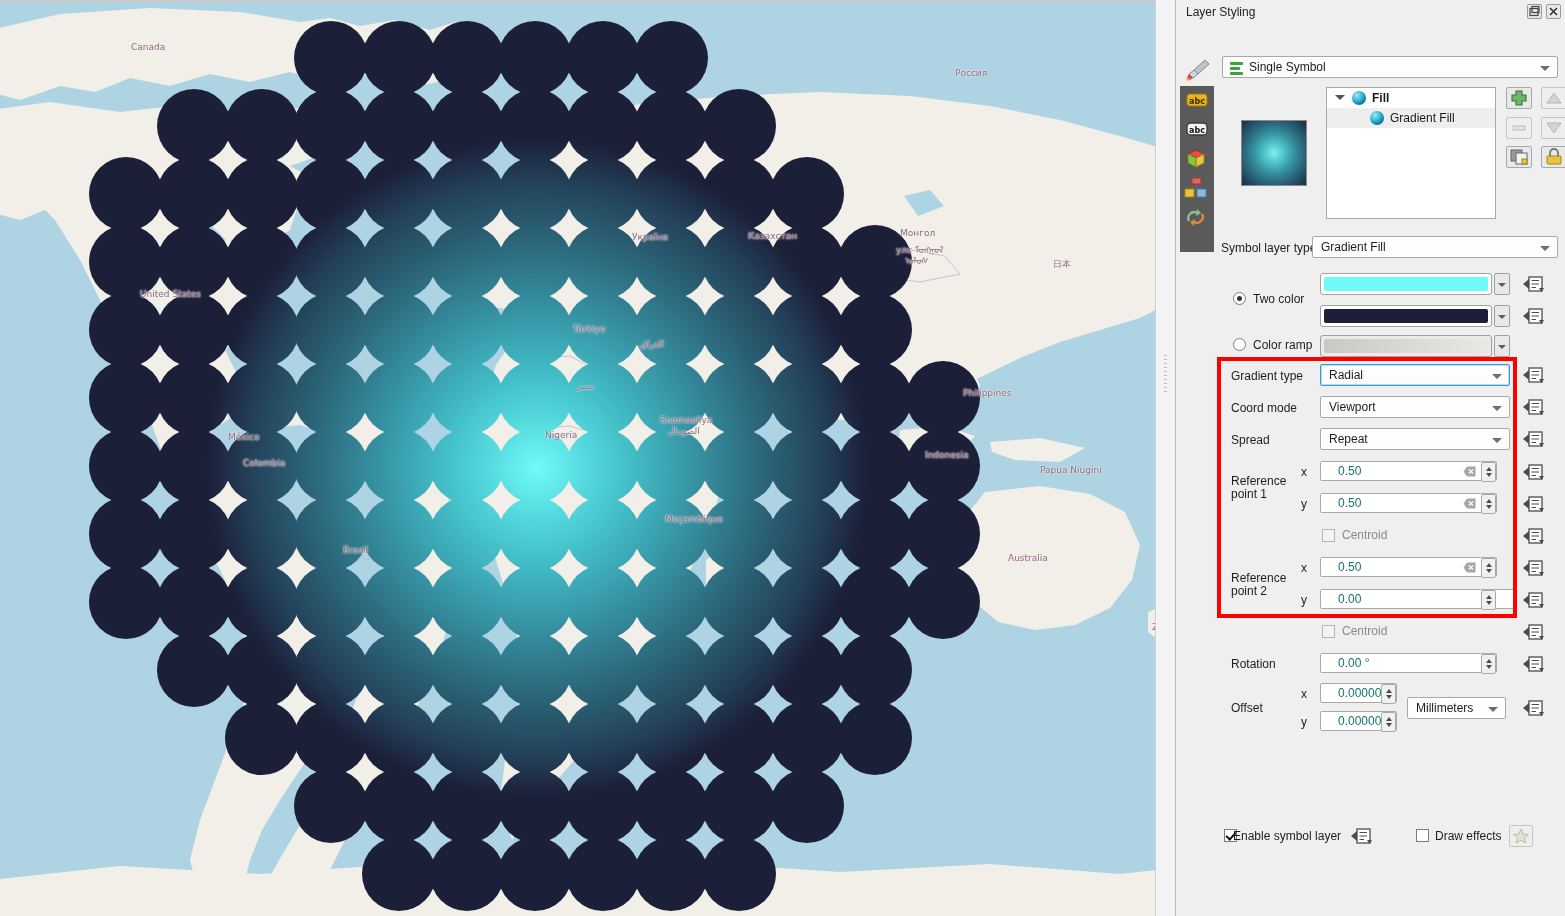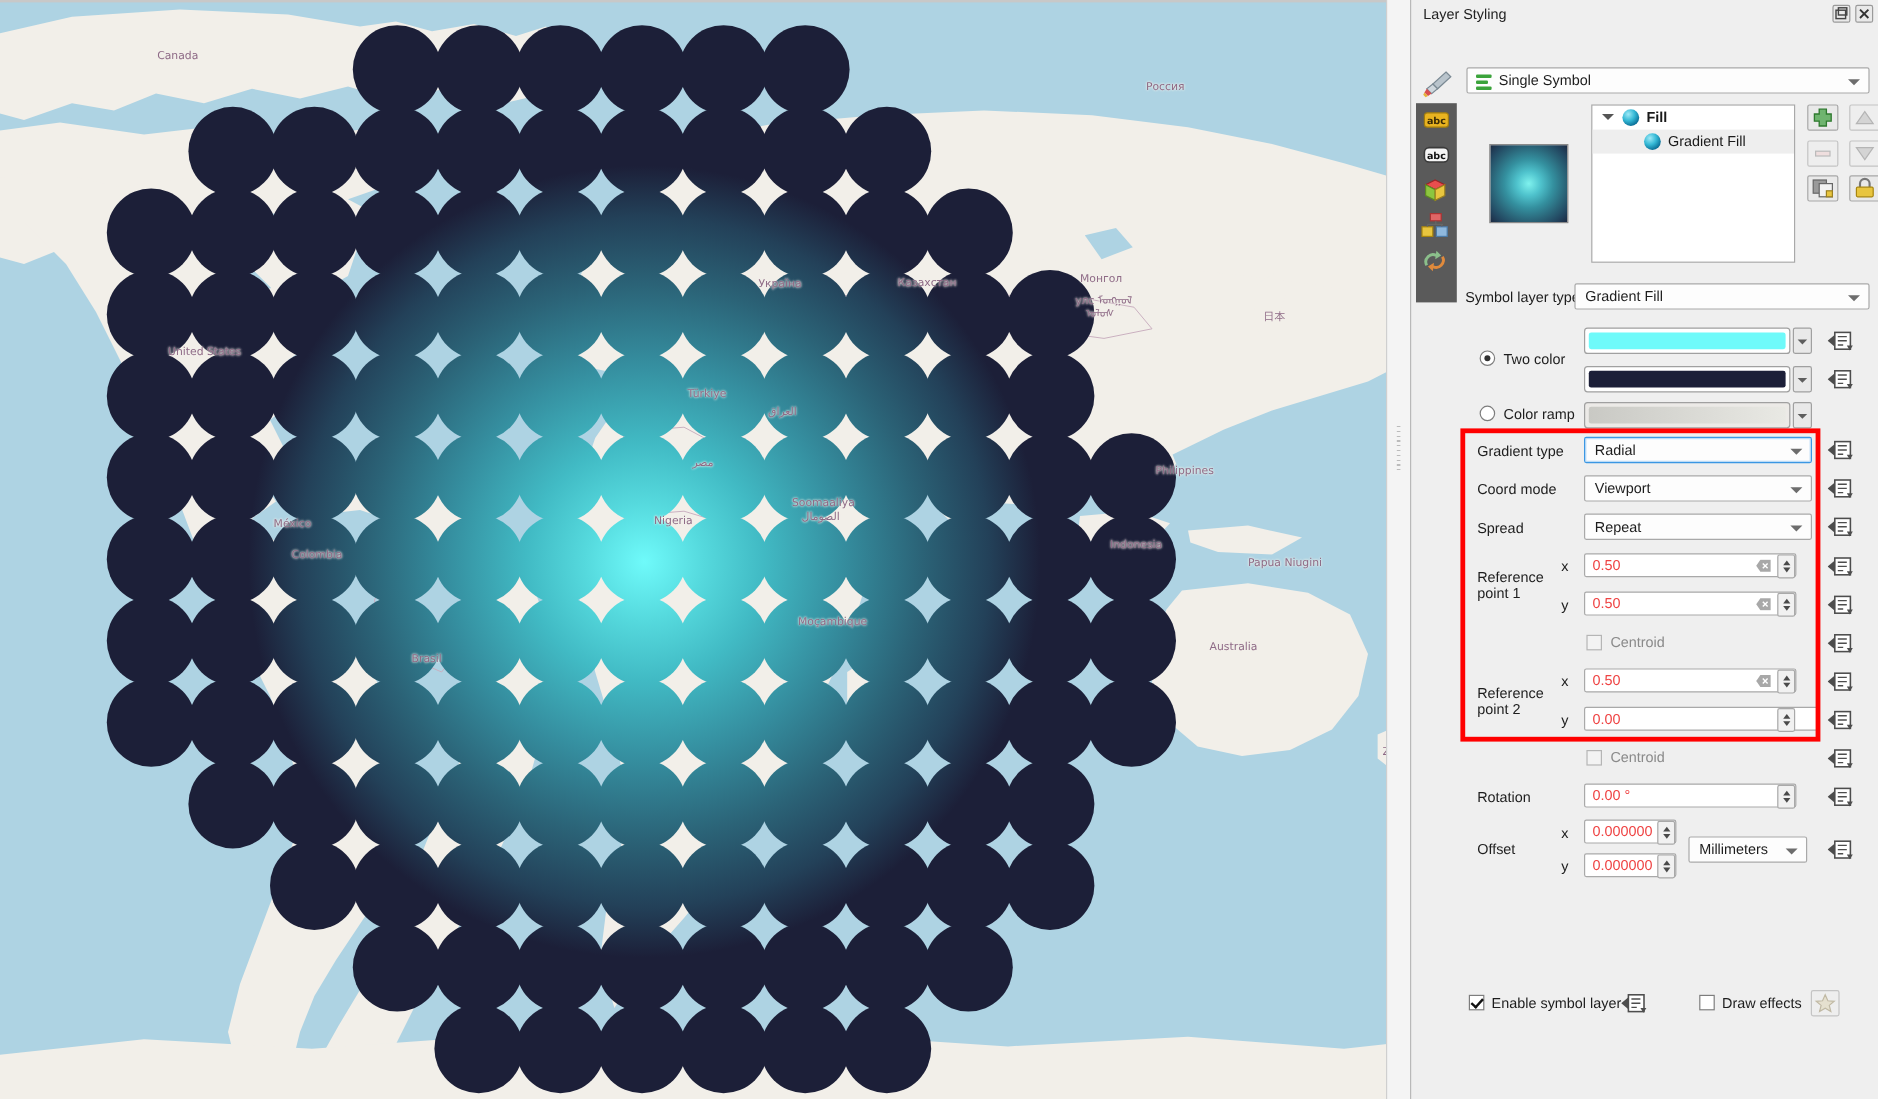--- a/index.html
+++ b/index.html
@@ -233,21 +233,21 @@
     border-left: 4px solid transparent; border-right: 4px solid transparent;
     border-top: 4px solid #5e5e5e;
   }
 
   
   .numfield {
     position: absolute; height: 20px;
     background: #fff; border: 1px solid #a9a9a9; border-radius: 2px;
   }
   .numfield .nval {
-    position: absolute; left: 6px; top: 2px; font-size: 12px; color: #ef4444;
+    position: absolute; left: 17px; top: 2px; font-size: 12px; color: #0f766e;
   }
   .clearbtn {
     position: absolute; right: 20px; top: 4px; width: 13px; height: 11px;
     cursor: pointer;
   }
   .spinner {
     position: absolute; top: 0; width: 15px; height: 20px;
     border: 1px solid #a9a9a9; background: #f1f1f1; border-radius: 2px; cursor: pointer;
   }
   .spinner::before, .spinner::after {
@@ -742,21 +742,21 @@
         <div class="map-label" style="left: 573px; top: 324px;">Türkiye</div>
         <div class="map-label" style="left: 640px; top: 339px;">العراق</div>
         <div class="map-label" style="left: 577px; top: 381px;">مصر</div>
         <div class="map-label" style="left: 545px; top: 430px;">Nigeria</div>
         <div class="map-label" style="left: 660px; top: 415px;">Soomaaliya</div>
         <div class="map-label" style="left: 668px; top: 426px;">الصومال</div>
         <div class="map-label" style="left: 963px; top: 388px;">Philippines</div>
         <div class="map-label" style="left: 925px; top: 450px;">Indonesia</div>
         <div class="map-label" style="left: 1040px; top: 465px;">Papua Niugini</div>
         <div class="map-label" style="left: 665px; top: 514px;">Moçambique</div>
-        <div class="map-label" style="left: 1008px; top: 535px;">Australia</div>
+        <div class="map-label" style="left: 1008px; top: 553px;">Australia</div>
         <div class="map-label" style="left: 1155px; top: 610px;">New</div>
         <div class="map-label" style="left: 1152px; top: 622px;">Zealand</div>
       </div>
     <div class="map-top-border"></div>
     <div id="map-scroll">
       <div class="dots"></div>
     </div>
   </div>
 
   <div id="panel">
@@ -1110,21 +1110,21 @@
     <div class="ddo" style="left:347px; top:699px;">
       <svg width="22" height="18" viewBox="0 0 22 18">
           <path d="M0 9 L6 4 V14 Z" fill="#4d4d4d"></path>
           <rect x="6" y="2" width="13" height="14" fill="#fff" stroke="#4d4d4d" stroke-width="1.3"></rect>
           <path d="M8.5 5.5 H16 M8.5 9 H16 M8.5 12.5 H13" stroke="#4d4d4d" stroke-width="1.2"></path>
           <path d="M16 13 L21 13 L18.5 17 Z" fill="#4d4d4d"></path>
         </svg>
     </div>
 
     <div class="cbx on" style="left:48px; top:829px;"></div>
-    <div class="lbl" style="left:67px; top:829px;">Enable symbol layer</div>
+    <div class="lbl" style="left:57px; top:829px;">Enable symbol layer</div>
     <div class="ddo" style="left:175px; top:827px;">
       <svg width="22" height="18" viewBox="0 0 22 18">
           <path d="M0 9 L6 4 V14 Z" fill="#4d4d4d"></path>
           <rect x="6" y="2" width="13" height="14" fill="#fff" stroke="#4d4d4d" stroke-width="1.3"></rect>
           <path d="M8.5 5.5 H16 M8.5 9 H16 M8.5 12.5 H13" stroke="#4d4d4d" stroke-width="1.2"></path>
           <path d="M16 13 L21 13 L18.5 17 Z" fill="#4d4d4d"></path>
         </svg>
     </div>
     <div class="cbx" style="left:240px; top:829px;"></div>
     <div class="lbl" style="left:259px; top:829px;">Draw effects</div>

